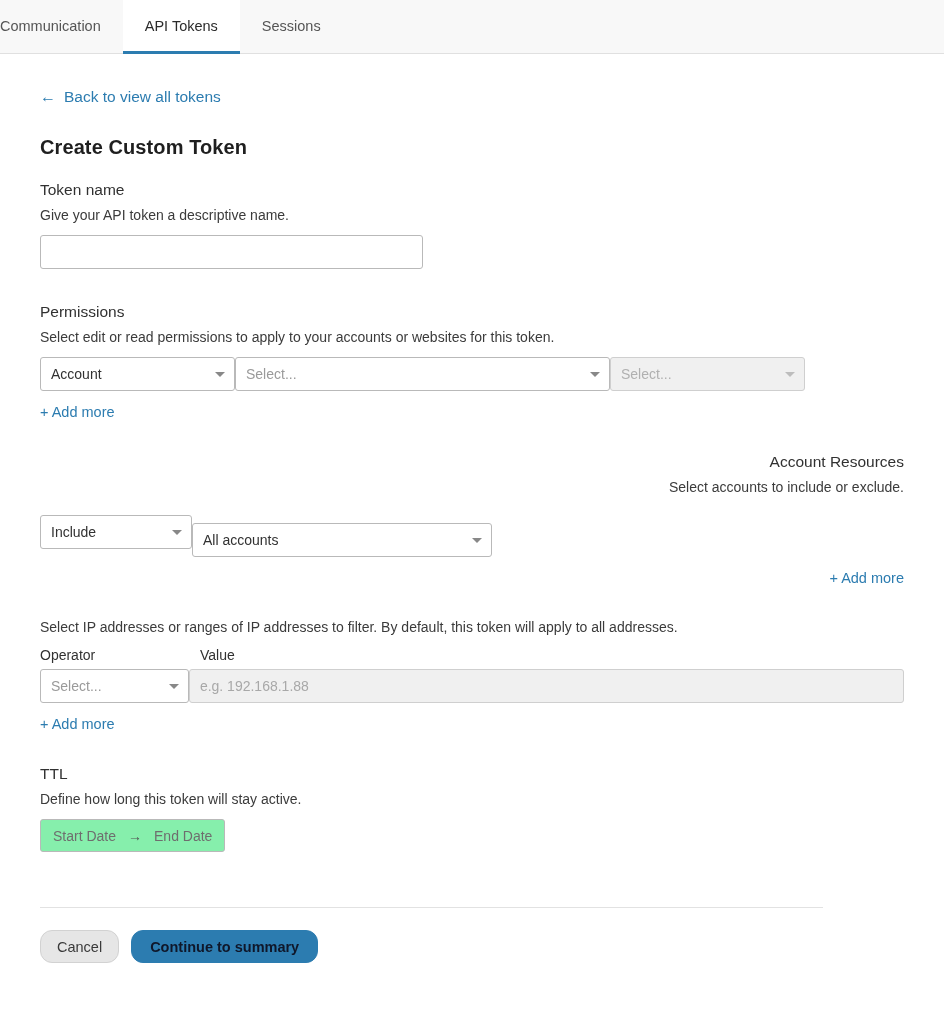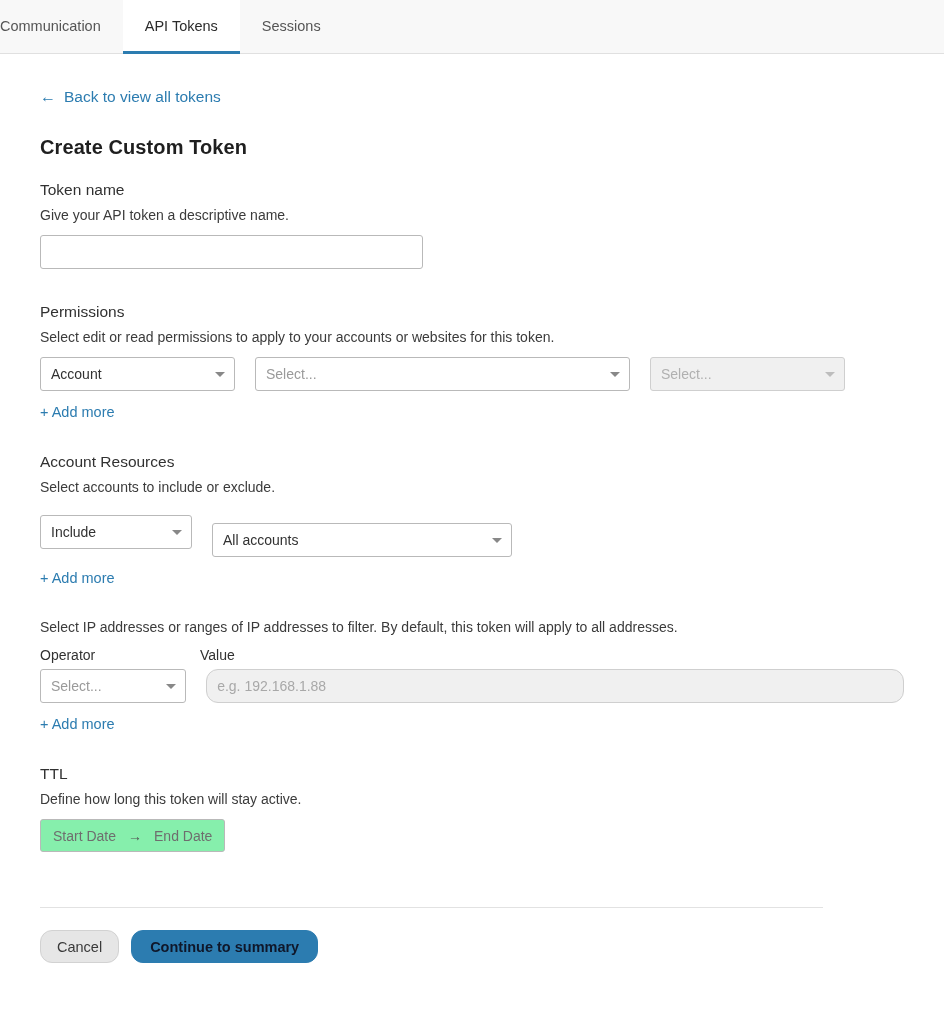--- a/index.html
+++ b/index.html
@@ -82,21 +82,21 @@
     border: 1px solid #b9b9b9;
     border-radius: 3px;
     background: #fff;
     padding: 0 9px;
     font-size: 14px;
     font-family: "Liberation Sans", sans-serif;
     color: #313131;
     outline: none;
   }
 
-  .row { display: flex; align-items: center; gap: 20px; }
+  .row { display: flex; align-items: center; gap: 0; }
 
   .select {
     position: relative;
     height: 34px;
     border: 1px solid #b9b9b9;
     border-radius: 3px;
     background: #fff;
     display: flex;
     align-items: center;
     padding: 0 28px 0 10px;
@@ -130,21 +130,21 @@
   .w-scope   { width: 375px; }
   .w-res     { width: 195px; }
   .w-incl    { width: 152px; }
   .w-allacc  { width: 300px; margin-top: 16px; }
   .w-oper    { width: 152px; }
 
   .value-input {
     width: 735px;
     height: 34px;
     border: 1px solid #cfcfcf;
-    border-radius: 12px;
+    border-radius: 3px;
     background: #f0f0f0;
     padding: 0 10px;
     font-size: 14px;
     font-family: "Liberation Sans", sans-serif;
     color: #313131;
     outline: none;
   }
   .value-input::placeholder { color: #a8a8a8; }
 
   .addmore {
@@ -263,21 +263,21 @@
         <span>Select...</span>
         <span class="caret"></span>
       </div>
     </div>
     <div class="addmore">
       <span>+ Add more</span>
     </div>
   </div>
 
   
-  <div class="section" style="margin-top:32px;">
+  <div class="section" style="margin-top:32px;text-align:right;">
     <div class="section-title">Account Resources</div>
     <div class="section-desc">Select accounts to include or exclude.</div>
     <div class="row">
       <div class="select w-incl">
         <span>Include</span>
         <span class="caret"></span>
       </div>
       <div class="select w-allacc">
         <span>All accounts</span>
         <span class="caret"></span>

